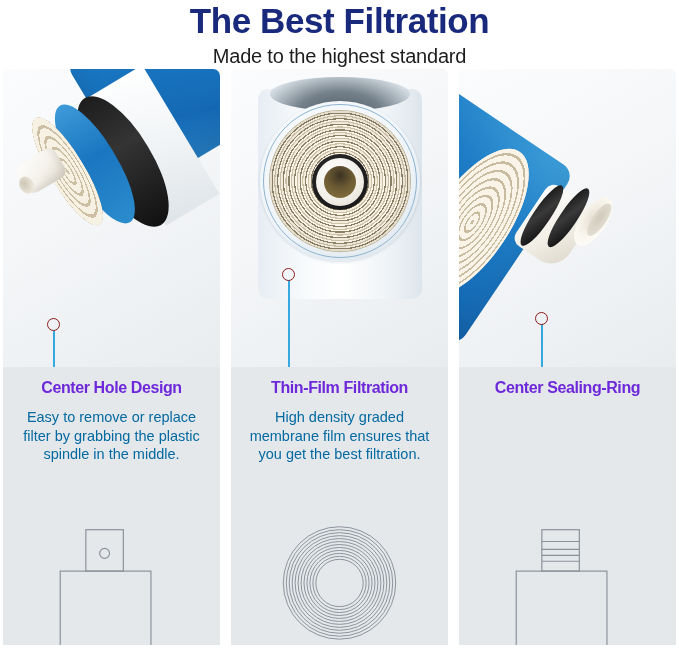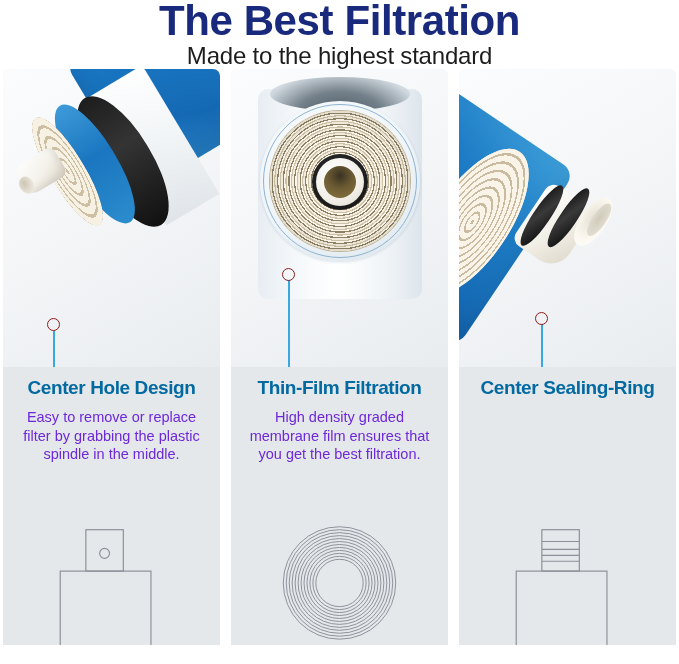--- a/index.html
+++ b/index.html
@@ -17,30 +17,30 @@
 
   
   .header {
     width: 679px;
     padding-top: 2px;
     text-align: center;
     background: #ffffff;
   }
   .header-title {
     font-family: "Liberation Sans", sans-serif;
-    font-size: 42px;
+    font-size: 35px;
     font-weight: bold;
     color: #19297c;
     letter-spacing: -0.4px;
     line-height: 38px;
     margin: 0;
   }
   .header-subtitle {
     font-family: "Liberation Sans", sans-serif;
-    font-size: 24px;
+    font-size: 20px;
     font-weight: normal;
     color: #1d1d1d;
     line-height: 26px;
     margin: 3px 0 0 0;
     letter-spacing: -0.2px;
   }
 
   
   .panels {
     display: flex;
@@ -86,32 +86,32 @@
     z-index: 39;
   }
 
   
   .text-block {
     padding: 9px 8px 0 8px;
     text-align: center;
   }
   .panel-heading {
     font-family: "Liberation Sans", sans-serif;
-    font-size: 19px;
+    font-size: 16px;
     font-weight: bold;
-    color: #0369a1;
+    color: #6d28d9;
     letter-spacing: -0.4px;
     line-height: 24px;
     margin: 0 0 8px 0;
   }
   .panel-body {
     font-family: "Liberation Sans", sans-serif;
     font-size: 14.5px;
     font-weight: normal;
-    color: #6d28d9;
+    color: #0369a1;
     line-height: 18.5px;
     margin: 0;
     padding: 0 6px;
     text-align: center;
   }
 
   
   .lineart {
     flex: 1 1 auto;
     position: relative;

